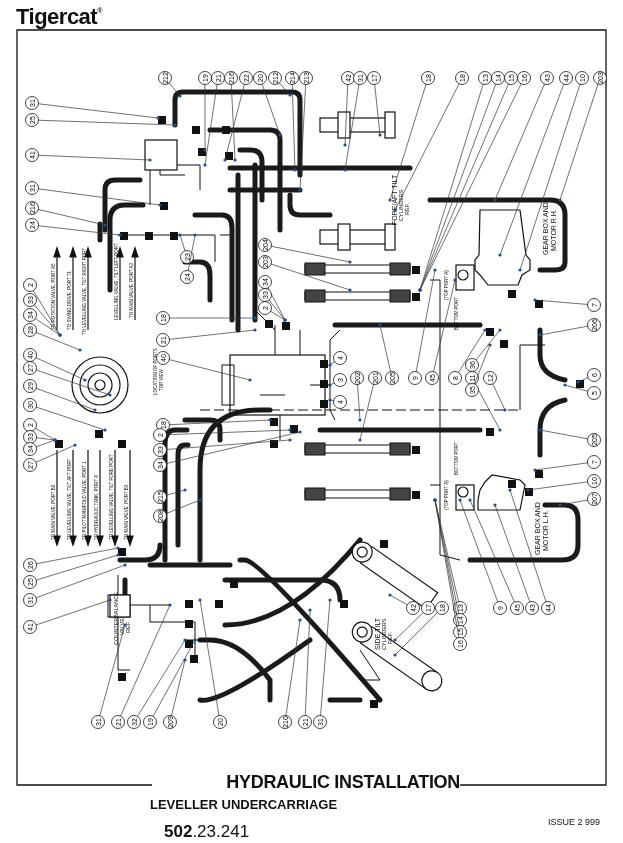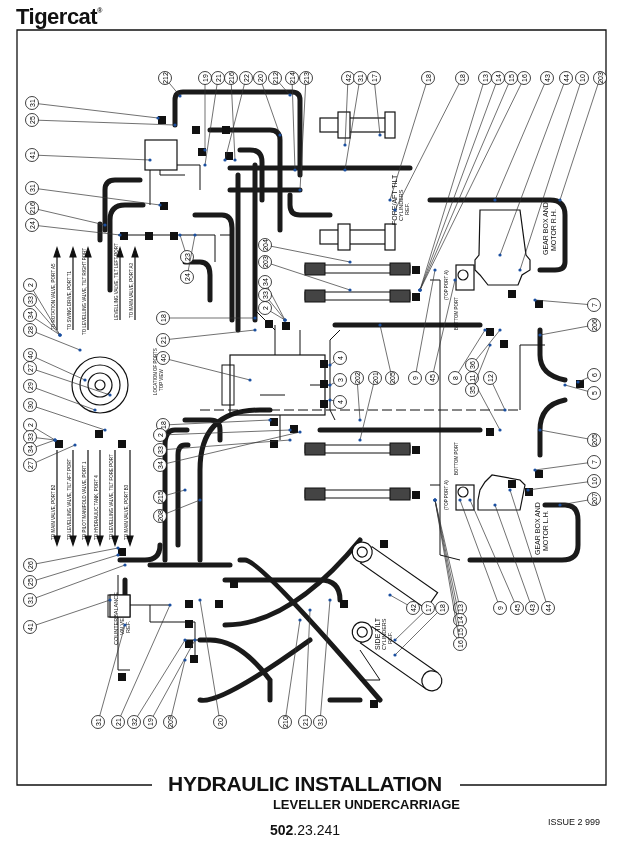--- a/index.html
+++ b/index.html
@@ -1,22 +1,22 @@
 <!DOCTYPE html>
 <html><head>
 <meta charset="utf-8">
 <style>
   html,body{margin:0;padding:0;background:#fff;}
   body{width:623px;height:843px;position:relative;overflow:hidden;font-family:"Liberation Sans",sans-serif;color:#111;}
   .brand{position:absolute;left:16px;top:4px;font-size:22px;font-weight:bold;letter-spacing:-0.5px;}
   .brand sup{font-size:7px;vertical-align:top;position:relative;top:3px;}
   svg.dia{position:absolute;left:0;top:0;}
-  .title{position:absolute;left:150px;width:310px;top:772px;text-align:center;font-weight:bold;font-size:21px;letter-spacing:-0.3px;}
-  .subtitle{position:absolute;left:150px;width:310px;top:797px;text-align:right;font-weight:bold;font-size:13px;}
-  .docnum{position:absolute;left:150px;width:310px;top:822px;text-align:center;font-size:14px;}
+  .title{position:absolute;left:150px;width:310px;top:772px;text-align:right;font-weight:bold;font-size:18px;letter-spacing:-0.3px;}
+  .subtitle{position:absolute;left:150px;width:310px;top:797px;text-align:left;font-weight:bold;font-size:13px;}
+  .docnum{position:absolute;left:164px;width:310px;top:822px;font-size:17px;}
   .docnum b{font-weight:bold;}
   .issue{position:absolute;left:548px;top:785px;font-size:9px;margin-top:32px;}
   .lbl text{font-family:"Liberation Sans",sans-serif;}
 </style>
 </head>
 <body>
 
 <div class="brand"><span>Tigercat</span><sup>®</sup></div>
 
 <svg class="dia" width="623" height="843" xmlns="http://www.w3.org/2000/svg">

